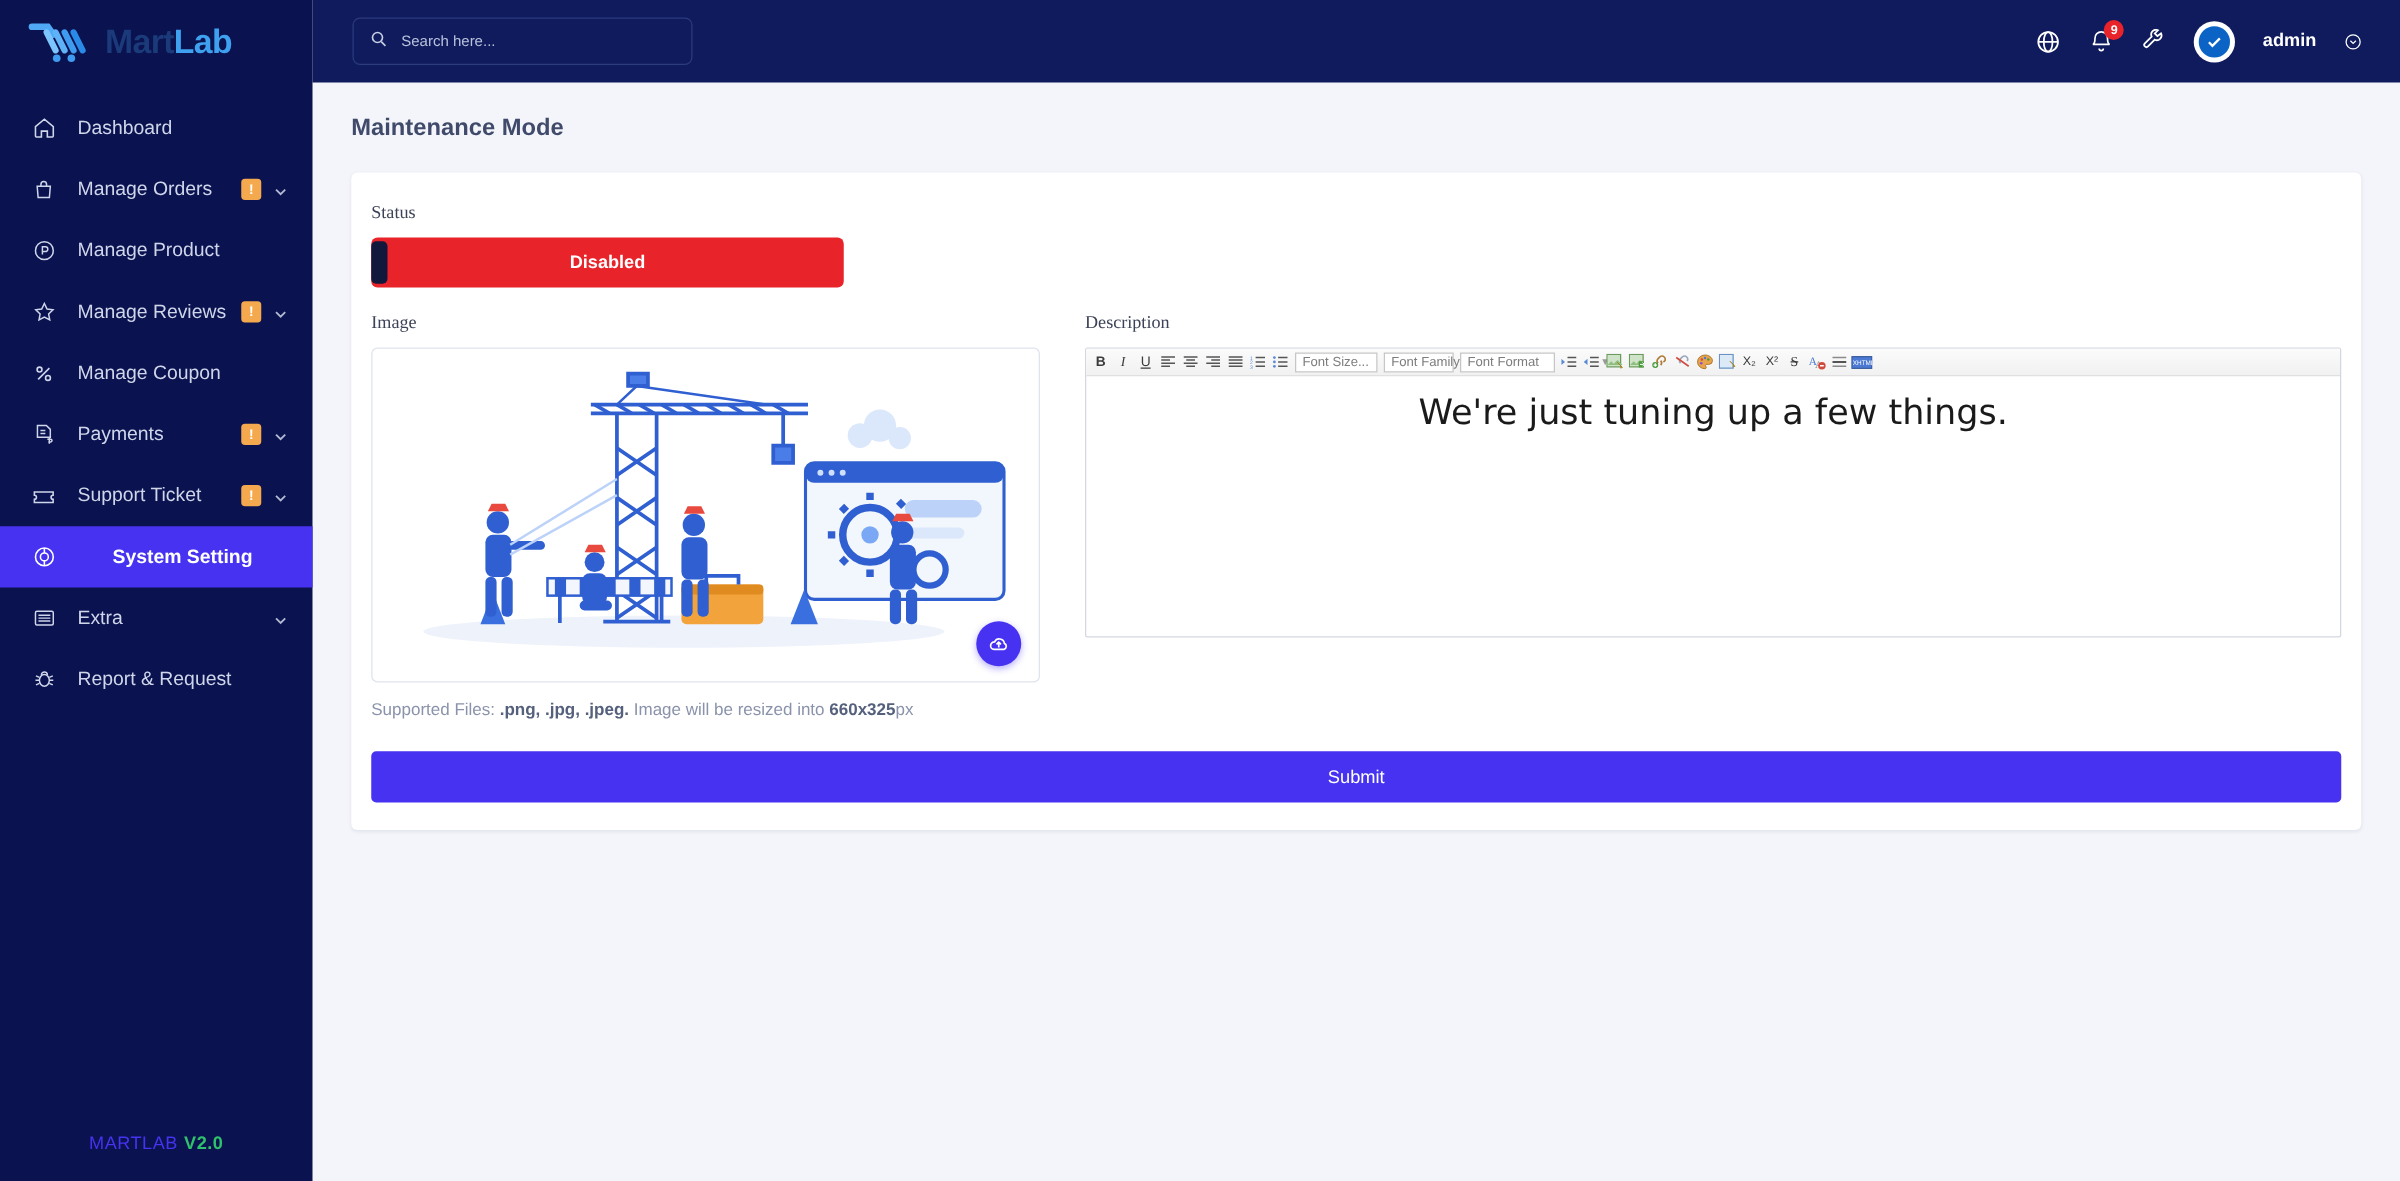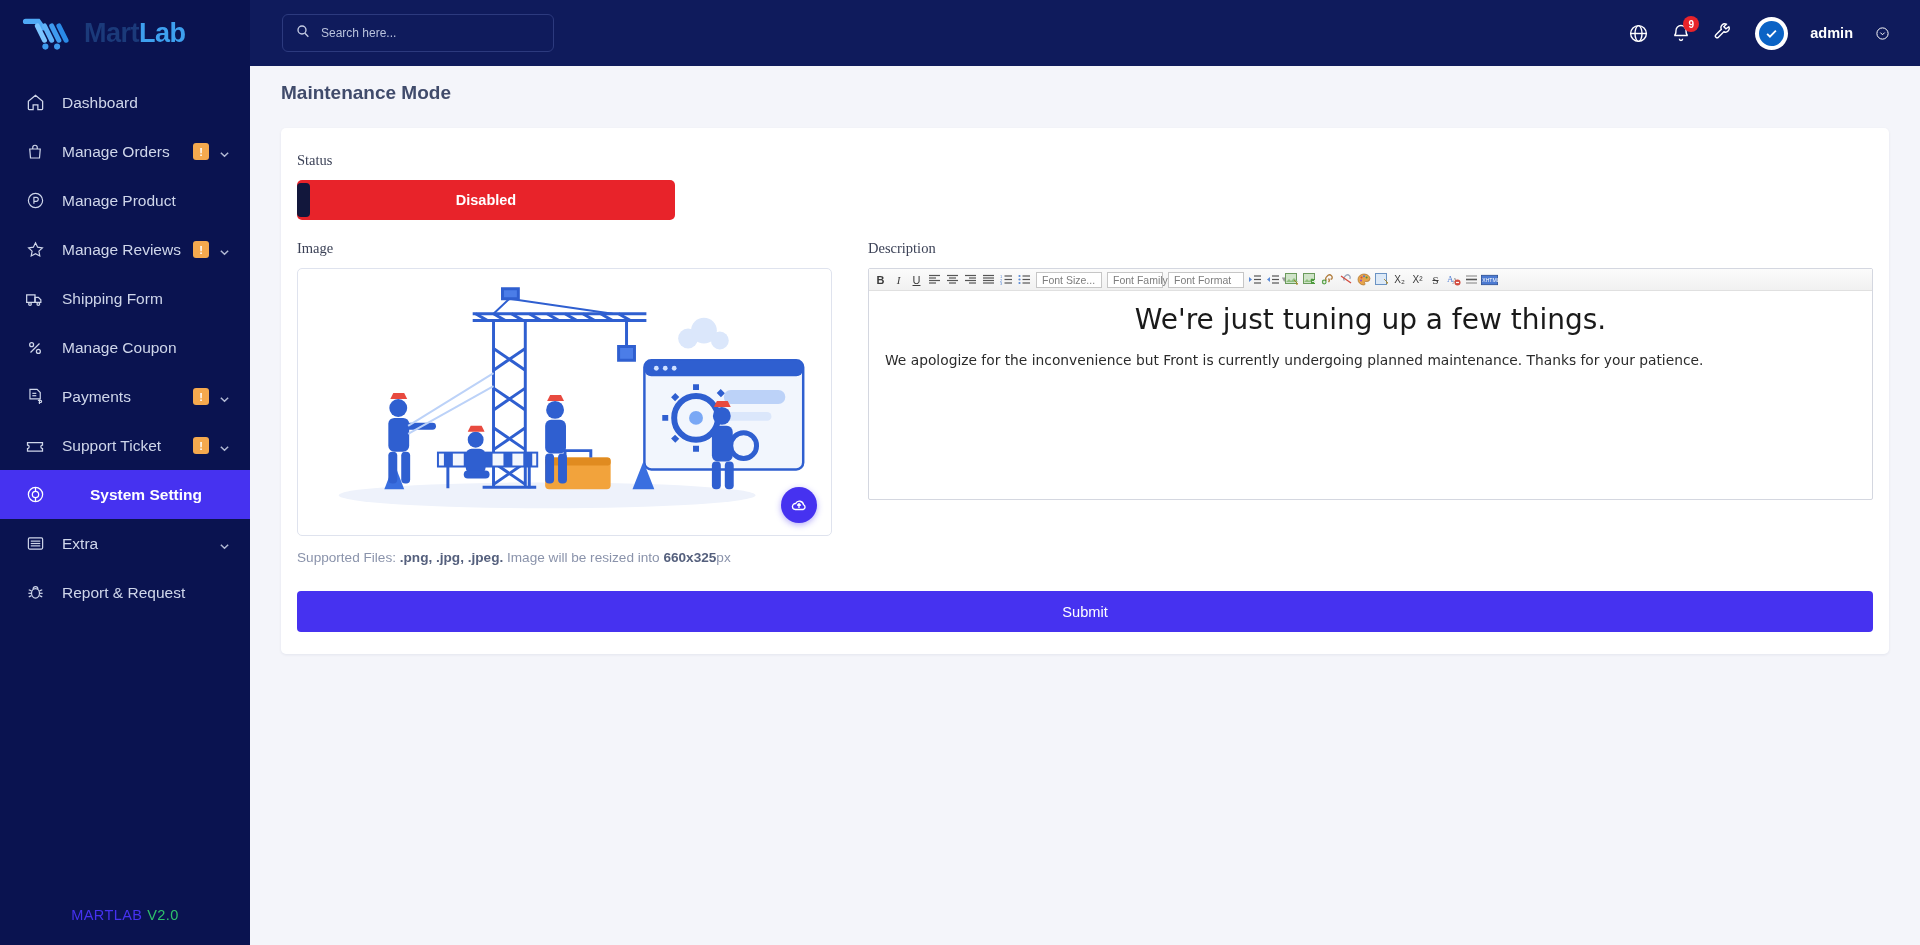--- a/index.html
+++ b/index.html
@@ -50,21 +50,21 @@
     width: 16px; height: 17px; border-radius: 3px;
     display: flex; align-items: center; justify-content: center;
     margin-right: 10px;
   }
   .chev { width: 11px; height: 11px; opacity: .85; }
   .sidebar-footer {
     height: 60px; display: flex; align-items: center; justify-content: center;
     font-size: 14.5px; letter-spacing: .4px;
   }
   .fo-name { color: #4632f0; font-weight: 500; }
-  .fo-ver  { color: #2fc16b; font-weight: 400; margin-left: 5px; }
+  .fo-ver  { color: #2fc16b; font-weight: 700; margin-left: 5px; }
 
   
   .main { flex: 1; height: 945px; display: flex; flex-direction: column; }
 
   .topbar {
     height: 66px; background: #0f1b5c;
     display: flex; align-items: center; padding: 0 30px 0 32px;
   }
   .search-box {
     width: 272px; height: 38px; border: 1px solid #2c3a7e;
@@ -89,21 +89,21 @@
     width: 33px; height: 33px; border-radius: 50%;
     background: #fff; display: flex; align-items: center; justify-content: center;
   }
   .avatar-inner {
     width: 25px; height: 25px; border-radius: 50%;
     background: #0b63c5; display: flex; align-items: center; justify-content: center;
     color: #fff; font-size: 15px; font-weight: 700;
   }
   .admin-name { color: #fff; font-size: 14.5px; font-weight: 600; }
 
-  .content { flex: 1; padding: 16px 31px 0 31px; overflow: hidden; }
+  .content { flex: 1; padding: 26px 31px 0 31px; overflow: hidden; }
   .page-title { font-size: 19px; color: #404b6b; margin-bottom: 24px; }
 
   .card {
     background: #fff; border-radius: 5px;
     box-shadow: 0 1px 3px rgba(20,30,80,.07);
     padding: 24px 16px 22px 16px;
   }
   .field-label { font-size: 14.5px; color: #3c4257; margin-bottom: 11px; font-family: Liberation Serif, serif; }
 
   .status-block { padding: 0 0 0 0; margin-bottom: 8px; }
@@ -251,31 +251,20 @@
         </span>
         <span class="nav-label">Manage Reviews</span>
         <span class="badge-alert">!</span>
         <span class="chev">
           <svg viewBox="0 0 12 12" fill="none" stroke="currentColor" stroke-width="1.6">
               <path d="M2 4l4 4 4-4"></path>
             </svg>
         </span>
       </div>
 
-      <div class="nav-item">
-        <span class="nav-icon">
-          <svg viewBox="0 0 24 24" width="20" height="20" fill="none" stroke="currentColor" stroke-width="1.5">
-              <path d="M2 7h10v9H2z"></path>
-              <path d="M12 10h4l3 3v3h-7z"></path>
-              <circle cx="6" cy="18" r="1.6"></circle>
-              <circle cx="16" cy="18" r="1.6"></circle>
-            </svg>
-        </span>
-        <span class="nav-label">Shipping Form</span>
-      </div>
 
       <div class="nav-item">
         <span class="nav-icon">
           <svg viewBox="0 0 24 24" width="18" height="18" fill="none" stroke="currentColor" stroke-width="1.7">
               <circle cx="7.5" cy="7.5" r="2.6"></circle>
               <circle cx="16.5" cy="16.5" r="2.6"></circle>
               <line x1="18" y1="6" x2="6" y2="18"></line>
             </svg>
         </span>
         <span class="nav-label">Manage Coupon</span>
@@ -686,21 +675,20 @@
                   </span>
                 <span class="tb-btn">
                     <svg width="20" height="12" viewBox="0 0 20 12">
                       <rect x="0.5" y="0.5" width="19" height="11" fill="#4c7ad2" stroke="#2e5296"></rect>
                       <text x="1.5" y="8.5" font-size="6" fill="#fff" font-family="'Liberation Sans',sans-serif">XHTML</text>
                     </svg>
                   </span>
               </div>
               <div class="editor-body">
                 <div class="ed-h1">We're just tuning up a few things.</div>
-                <p class="ed-p">We apologize for the inconvenience but Front is currently undergoing planned maintenance. Thanks for your patience.</p>
               </div>
             </div>
           </div>
 
         </div>
 
         <button class="submit-btn">Submit</button>
       </section>
     </div>
   </div>

